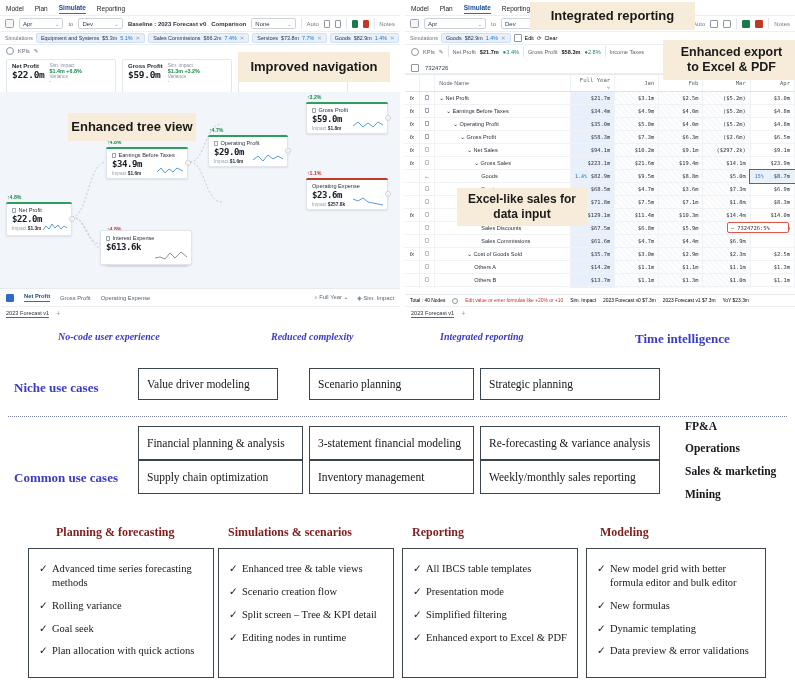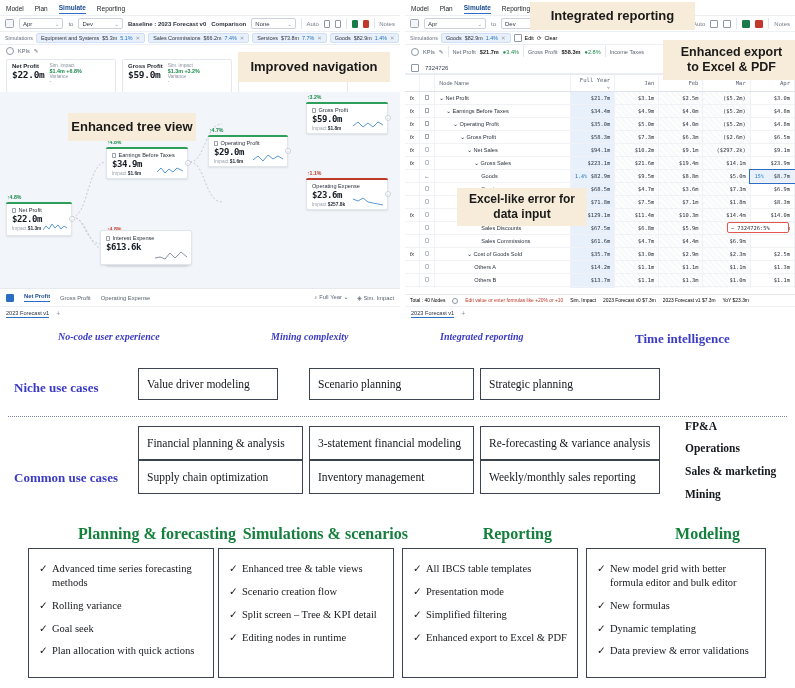--- a/index.html
+++ b/index.html
@@ -153,22 +153,22 @@
             white-space:nowrap;font-style:italic; }
   .rowlabel { position:absolute; color:#3b3bc4; font-weight:bold; font-size:13px;
               white-space:nowrap; }
   .ucbox { position:absolute; border:1.3px solid #3c4450; background:#fff;
            display:flex; align-items:center; padding-left:8px;
            font-size:11.5px; color:#15181c; }
   .dots { position:absolute; left:8px; width:779px; height:1px;
           border-top:1.6px dotted #7a7f98; }
   .seg { position:absolute; font-weight:bold; font-size:11.5px; color:#15181c;
          white-space:nowrap; }
-  .colhead { position:absolute; font-weight:bold; font-size:16px; color:#15803d;
-             text-align:right; white-space:nowrap; }
+  .colhead { position:absolute; font-weight:bold; font-size:12px; color:#7f1d1d;
+             text-align:left; white-space:nowrap; }
   .featbox { position:absolute; border:1.3px solid #3c4450; background:#fff;
              padding:13px 10px 8px 10px; }
   .featbox li { list-style:none; font-size:10.5px; color:#15181c;
                 margin:0 0 9px 0; padding-left:13px; position:relative;
                 line-height:1.32; }
   .featbox li .ck { position:absolute; left:0; top:0; }
   .featbox ul { margin:0; padding:0; }
 </style>
 </head>
 <body>
@@ -691,31 +691,31 @@
       <span class="vt">2023 Forecast v1</span>
       <span class="plus">+</span>
     </div>
 
     <div class="callout" style="left:125px; top:2px; width:165px; height:28px; font-size:13px;">Integrated reporting</div>
     <div class="callout" style="left:258px; top:40px; width:137px; height:40px; font-size:12.5px; flex-direction:column;">
       <span>Enhanced export</span>
       <span>to Excel &amp; PDF</span>
     </div>
     <div class="callout" style="left:52px; top:188px; width:130px; height:38px; font-size:12px; flex-direction:column;">
-      <span>Excel-like error for</span>
+      <span>Excel-like sales for</span>
       <span>data input</span>
     </div>
   </div>
 </div>
 
 <div class="lower">
 
   <div class="pillars">
     <span class="pillar" style="left:58px; top:6px;">No-code user experience</span>
-    <span class="pillar" style="left:271px; top:6px;">Mining complexity</span>
+    <span class="pillar" style="left:271px; top:6px;">Reduced complexity</span>
     <span class="pillar" style="left:440px; top:6px;">Integrated reporting</span>
     <span class="rowlabel" style="left:635px; top:6px;">Time intelligence</span>
   </div>
 
   <span class="rowlabel" style="left:14px; top:60px;">Niche use cases</span>
   <div class="ucbox" style="left:138px; top:48px; width:140px; height:32px;">
     <span>Value driver modeling</span>
   </div>
   <div class="ucbox" style="left:309px; top:48px; width:165px; height:32px;">
     <span>Scenario planning</span>

